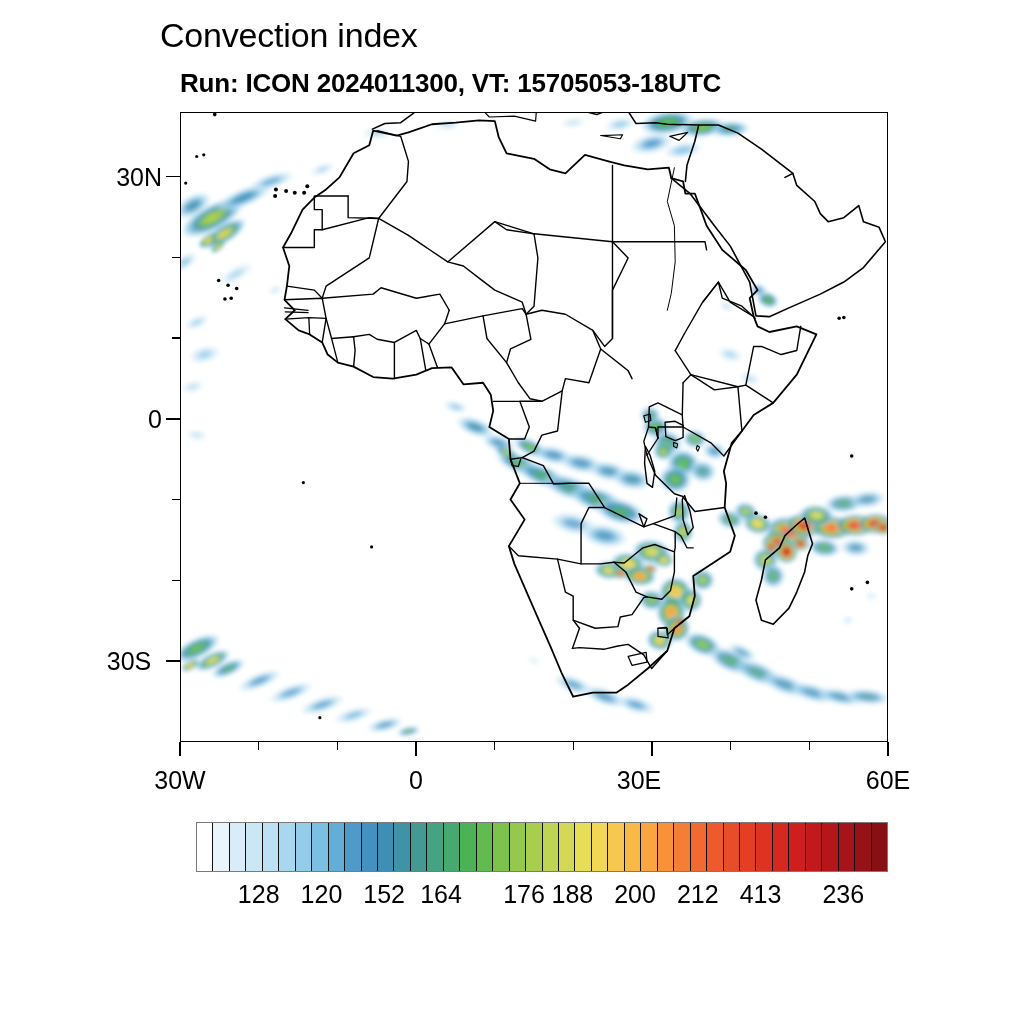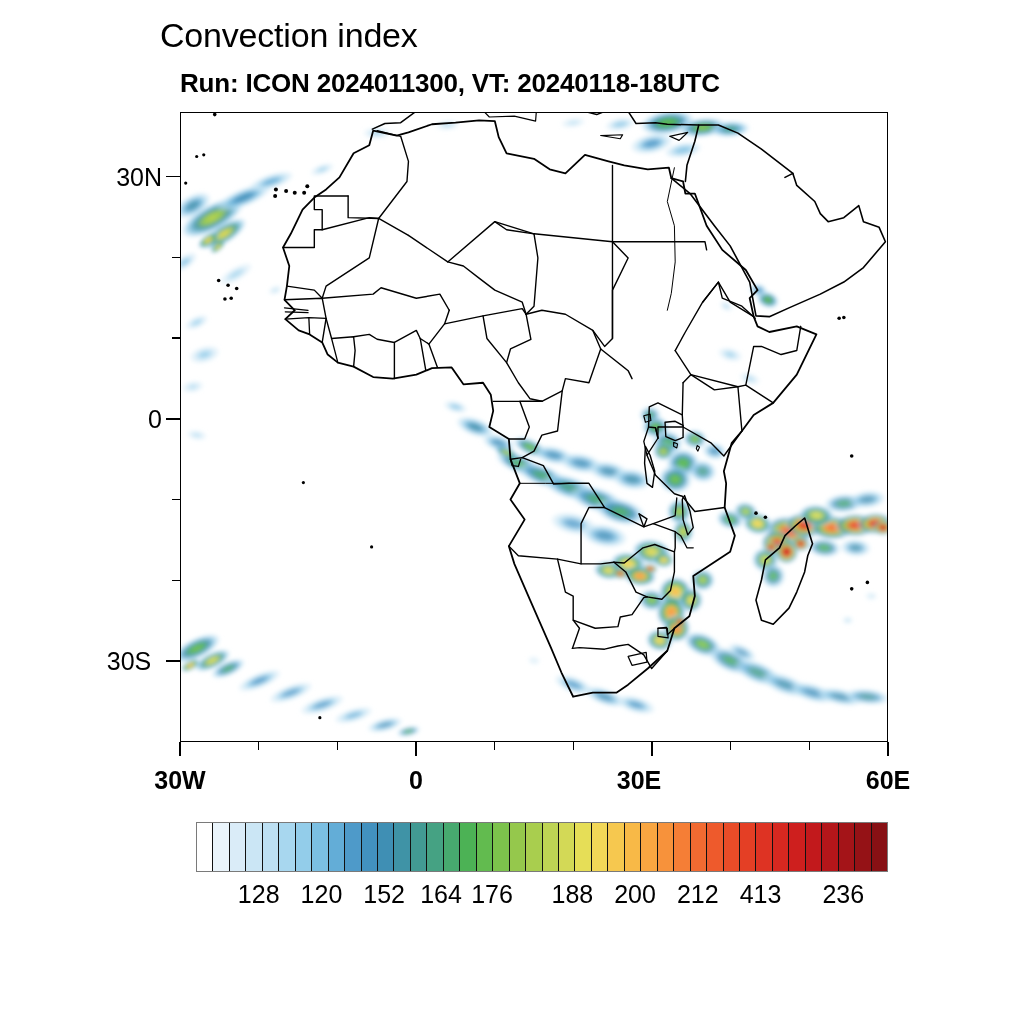--- a/index.html
+++ b/index.html
@@ -18,35 +18,35 @@
   #map-svg{position:absolute;left:0;top:0;width:100%;height:100%;}
 
   
   .tick{position:absolute;background:#000;}
   .tick.x{width:1.6px;height:14px;}
   .tick.x.minor{height:8px;}
   .tick.y{height:1.6px;width:14px;}
   .tick.y.minor{width:8px;}
 
   .axlabel{position:absolute;font-size:25px;white-space:nowrap;}
-  .axlabel.x{transform:translateX(-50%);font-weight:bold;}
+  .axlabel.x{transform:translateX(-50%);}
   .axlabel.y{transform:translateY(-50%);text-align:right;}
 
   
   #cbar{position:absolute;left:196px;top:822px;height:48px;width:690px;
         display:flex;border:1px solid #7a7a7a;box-sizing:content-box;}
   #cbar .cell{flex:1 1 0;height:100%;border-right:1px solid #111;box-sizing:border-box;}
   #cbar .cell:last-child{border-right:none;}
   .cblabel{position:absolute;font-size:25px;transform:translateX(-50%);white-space:nowrap;}
 </style>
 </head>
 <body>
 
 <div id="title-main">Convection index</div>
-<div id="title-sub">Run: ICON 2024011300,  VT: 20240118-18UTC</div>
+<div id="title-sub">Run: ICON 2024011300,  VT: 15705053-18UTC</div>
 
 <div id="plot">
   <svg id="map-svg" viewBox="0 0 708 630" preserveAspectRatio="none">
       <defs>
         <filter id="soft" x="-40%" y="-40%" width="180%" height="180%">
           <feGaussianBlur stdDeviation="2.2"></feGaussianBlur>
         </filter>
         <filter id="soft2" x="-50%" y="-50%" width="200%" height="200%">
           <feGaussianBlur stdDeviation="4.5"></feGaussianBlur>
         </filter>
@@ -1266,19 +1266,19 @@
     <div class="cell" style="background: rgb(180, 22, 26);"></div>
     <div class="cell" style="background: rgb(164, 20, 24);"></div>
     <div class="cell" style="background: rgb(149, 18, 22);"></div>
     <div class="cell" style="background: rgb(135, 16, 20);"></div>
   </div>
 <div id="cbar-labels">
     <div class="cblabel" style="left: 258.727px; top: 880px;">128</div>
     <div class="cblabel" style="left: 321.455px; top: 880px;">120</div>
     <div class="cblabel" style="left: 384.182px; top: 880px;">152</div>
     <div class="cblabel" style="left: 441px; top: 880px;">164</div>
-    <div class="cblabel" style="left: 492px; top: 880px;">176</div>
+    <div class="cblabel" style="left: 524px; top: 880px;">176</div>
     <div class="cblabel" style="left: 572.364px; top: 880px;">188</div>
     <div class="cblabel" style="left: 635.091px; top: 880px;">200</div>
     <div class="cblabel" style="left: 697.818px; top: 880px;">212</div>
     <div class="cblabel" style="left: 760.545px; top: 880px;">413</div>
     <div class="cblabel" style="left: 823.273px; top: 880px; margin-left: 20px;">236</div>
   </div>
 
 </body></html>

